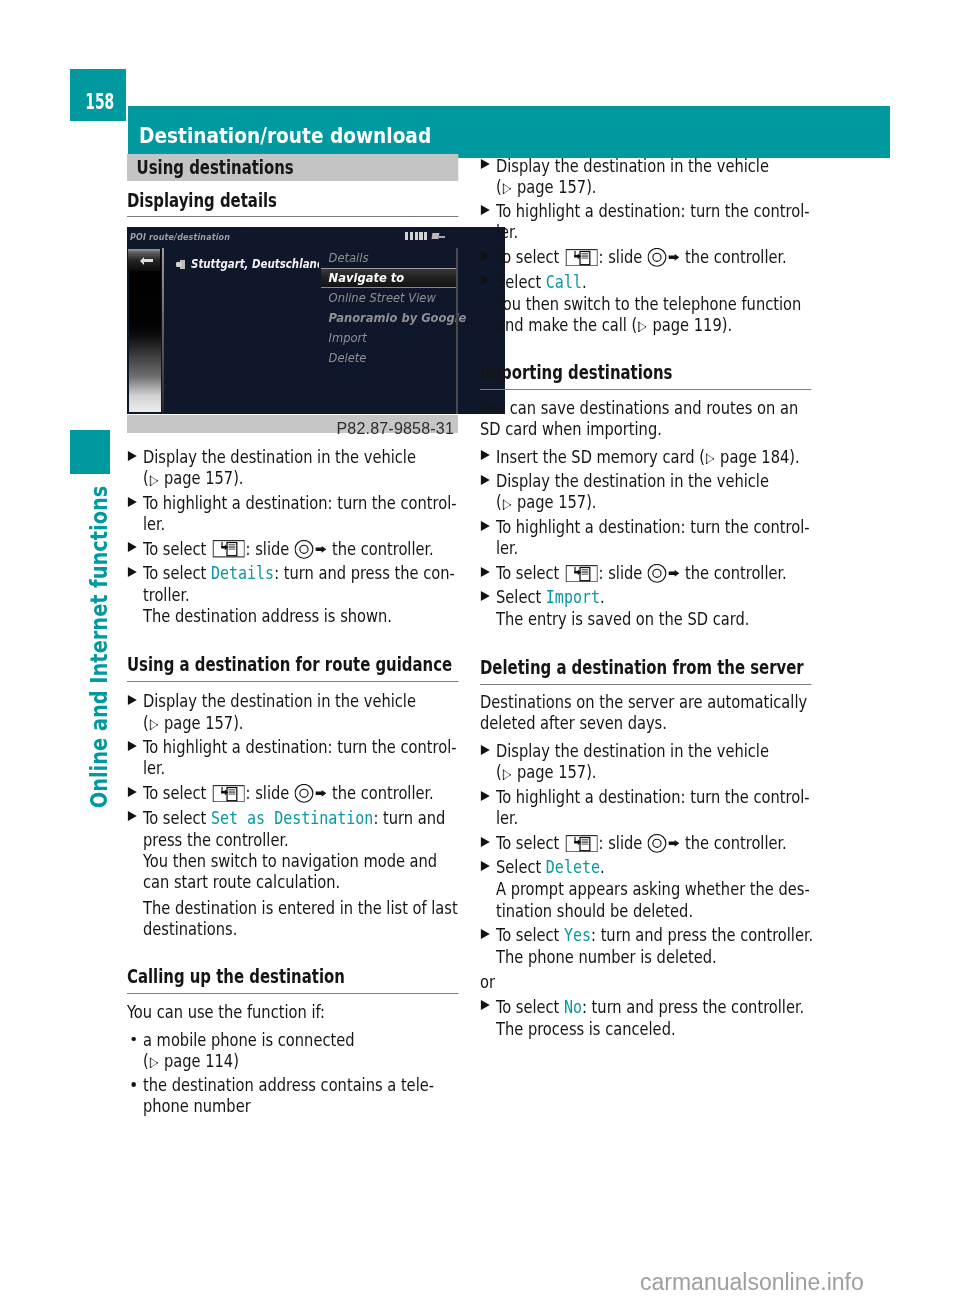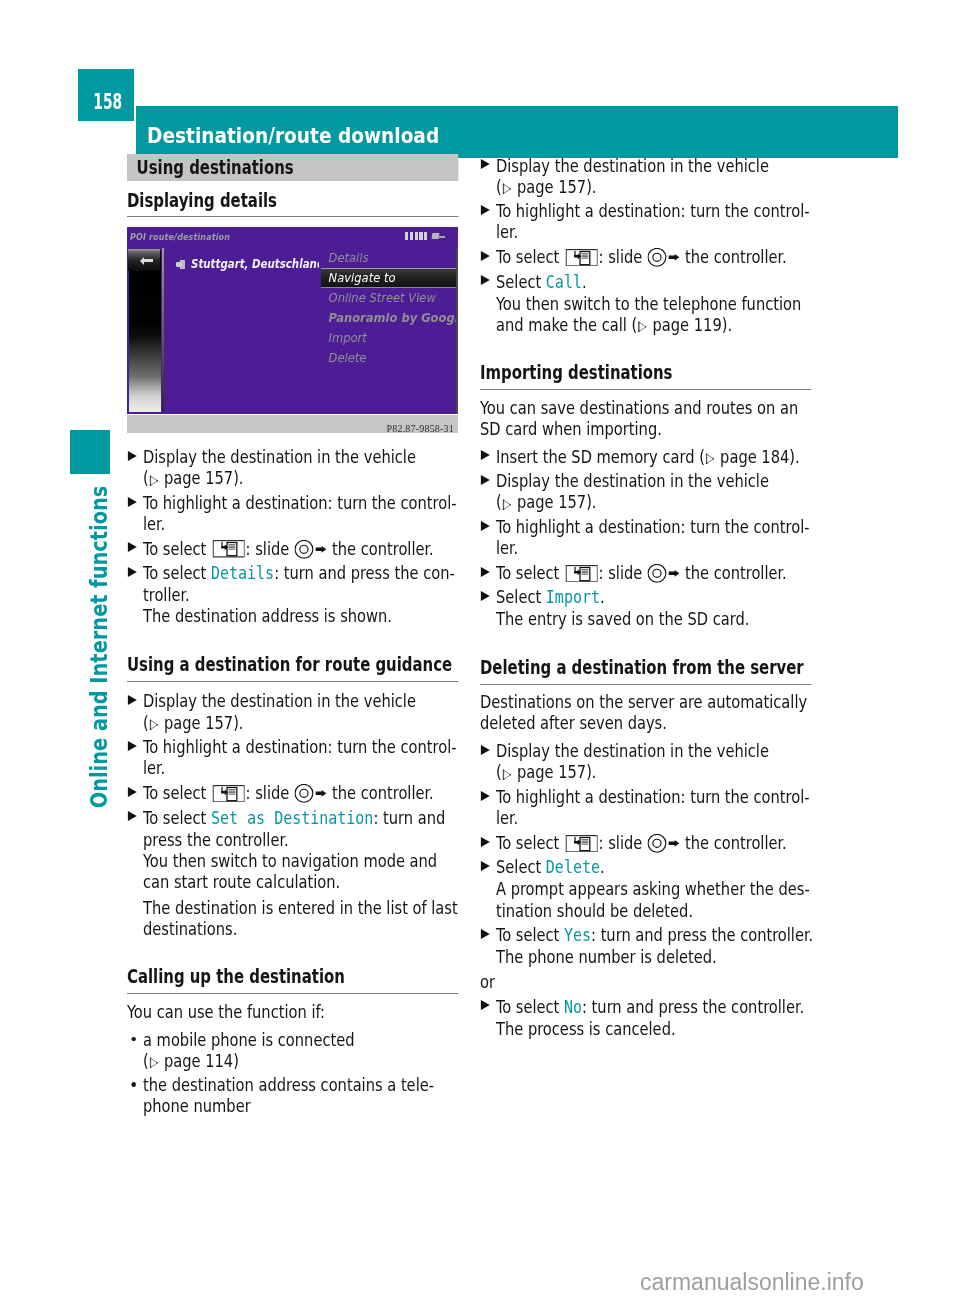--- a/index.html
+++ b/index.html
@@ -3,21 +3,21 @@
 <meta charset="utf-8">
 <title>Destination/route download</title>
 <style>
   html,body{margin:0;padding:0;background:#ffffff;}
   body{width:960px;height:1302px;
        font-family:"DejaVu Sans Condensed","DejaVu Sans",sans-serif;
        color:#151515;-webkit-font-smoothing:antialiased;}
   .page{position:relative;width:960px;height:1302px;overflow:hidden;background:#fff;}
 
   
-  .hdr{position:absolute;left:78px;top:69px;width:820px;height:52px;}
+  .hdr{position:absolute;left:70px;top:69px;width:820px;height:52px;}
   .hdr-num{position:absolute;left:0;top:0;width:56.2px;height:52px;background:#0099a0;}
   .hdr-num span{position:absolute;right:11.7px;bottom:8.6px;color:#fff;font-weight:bold;
            font-size:20.4px;line-height:1;display:block;
            transform:scaleX(0.758);transform-origin:right bottom;white-space:nowrap;}
   .hdr-title{position:absolute;left:57.7px;top:0;right:0;height:52px;background:#0099a0;overflow:hidden;margin-top:37px;}
   .hdr-title span{position:absolute;left:11px;bottom:11.4px;color:#fff;font-weight:bold;
              font-size:21.3px;line-height:1;display:block;
              transform:scaleX(0.968);transform-origin:left bottom;white-space:nowrap;}
 
   
@@ -51,25 +51,25 @@
   .note-gap{margin-top:4.8px;}
   .para{margin-top:6.8px;padding-bottom:3.2px;}
   h2.h + .step,h2.h + .dot{margin-top:8.9px;}
   .orw{margin-top:3.55px;}
 
   
   .m{font-family:"DejaVu Sans Mono",monospace;color:#0897a0;font-size:16.84px;}
 
   
   .fig{margin-top:9.7px;margin-bottom:12.9px;width:331px;transform:scaleX(1.12271);transform-origin:left top;}
-  .shot{position:relative;width:331px;height:187px;background:#4c1d95;overflow:hidden;
+  .shot{position:relative;width:378px;height:187px;background:#0f172a;overflow:hidden;
         font-family:"DejaVu Sans Condensed",sans-serif;}
   .fig-cap{position:relative;width:331px;height:17.8px;margin-top:1.5px;background:#c6c6c6;}
-  .fig-cap span{position:absolute;right:4px;top:2.5px;font-size:10px;color:#2e2e2e;
-      font-family:Liberation Serif, serif;letter-spacing:0.2px;}
+  .fig-cap span{position:absolute;right:4px;top:2.5px;font-size:16px;color:#2e2e2e;
+      font-family:Liberation Sans, sans-serif;letter-spacing:0.2px;}
 
   
   .sc-grad{position:absolute;left:2.3px;top:23.2px;width:31.6px;height:162px;
       background:linear-gradient(to bottom,#000 0%,#020202 45%,#0d0d0d 53%,#6e6e6e 78%,#d2d2d2 90%,#ededed 100%);}
   .sc-title{position:absolute;left:3px;top:6.2px;font-style:italic;font-weight:bold;
       font-size:8.9px;line-height:1;color:#9e9e9e;letter-spacing:0.15px;}
   .sc-sig{position:absolute;left:278px;top:5px;display:flex;gap:1.6px;}
   .sc-sig i{display:block;width:3.2px;height:8px;background:#d2d2d2;}
   .sc-ph{position:absolute;left:305px;top:5px;width:14px;height:9px;}
   .sc-ph:before{content:"";position:absolute;left:0;top:1px;width:7px;height:5.5px;background:#b8b8b8;
@@ -85,21 +85,21 @@
       background:linear-gradient(to bottom,#9a9a9a,#5a5a5a 55%,#2a2a2a);}
   .sc-entry{position:absolute;left:49px;top:24.5px;white-space:nowrap;overflow:hidden;width:143px;}
   .sc-flag{display:inline-block;width:9px;height:9px;vertical-align:-1px;
       background:radial-gradient(circle at 30% 50%,#cfcfcf 0 38%,transparent 39%),
                  linear-gradient(to right,transparent 0 45%,#bdbdbd 45% 100%);}
   .sc-entry-t{font-style:italic;font-weight:bold;font-size:11.4px;color:#f2f2f2;margin-left:6px;}
   .sc-menu{position:absolute;left:194px;top:21.5px;width:137px;}
   .sc-mi{position:absolute;left:0;width:137px;height:20px;
       font-style:italic;font-size:12.8px;line-height:20px;color:#909090;
       padding-left:7.6px;box-sizing:border-box;white-space:nowrap;}
-  .sc-mi.sel{color:#fff;font-weight:normal;
+  .sc-mi.sel{color:#fff;font-weight:bold;
       background:linear-gradient(to bottom,#3d3d3d,#222 45%,#111);
       box-shadow:inset 0 1px 0 #9d9d9d, inset 0 -1px 0 #8a8a8a;}
   .sc-mright{position:absolute;left:329px;top:21.5px;width:2px;height:166px;background:#4a4a4a;}
 
   
   svg.ic-ref{width:10.0px;height:11px;vertical-align:-1.6px;margin:0 1.6px 0 0.3px;}
   svg.ic-ctrl{width:35.93px;height:19px;vertical-align:-4.1px;margin:0 0.6px 0 1px;}
   svg.ic-btn{width:36.5px;height:17.5px;vertical-align:-3.3px;margin:0 1.1px 0 1.3px;}
 
   

